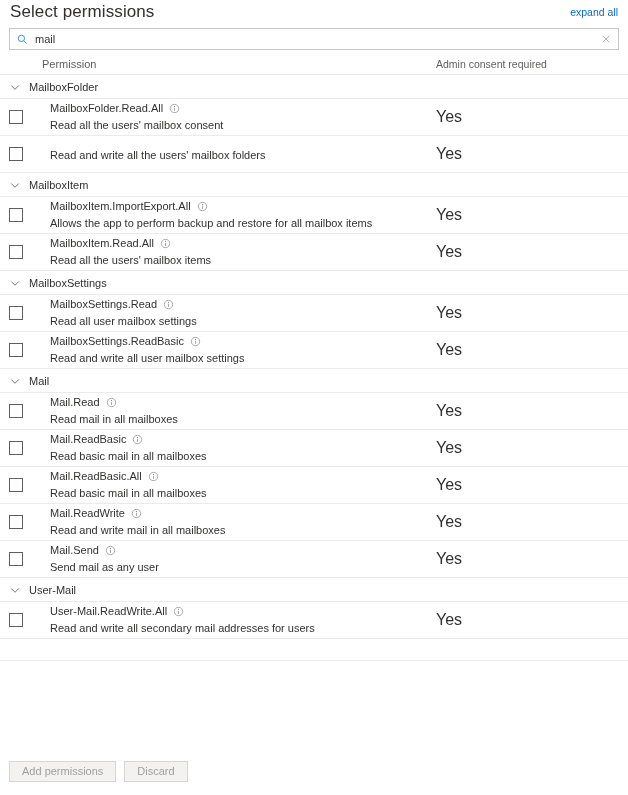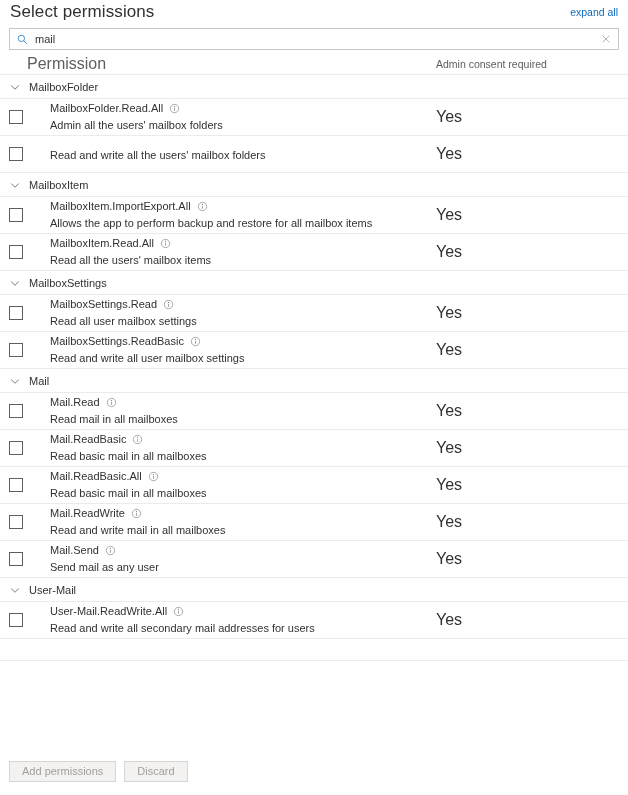--- a/index.html
+++ b/index.html
@@ -82,23 +82,23 @@
     width: 628px;
   }
   .col-head {
     display: flex;
     align-items: center;
     height: 25px;
     padding-top: 4px;
     border-bottom: 1px solid #ebebeb;
   }
   .col-head .c-perm {
-    padding-left: 27px;
+    padding-left: 42px;
     color: #605e5c;
-    font-size: 16px;
+    font-size: 11px;
   }
   .col-head .c-consent {
     position: absolute;
     left: 436px;
     color: #605e5c;
     font-size: 10.5px;
   }
   .col-head-inner {
     position: relative;
     width: 100%;
@@ -255,21 +255,21 @@
         <div class="checkbox"></div>
         <div class="perm-texts">
           <div class="perm-name-line">
             <span class="perm-name">MailboxFolder.Read.All</span>
             <svg viewBox="0 0 16 16" class="info-icon">
               <circle cx="8" cy="8" r="6.1" fill="none" stroke="#8a8886" stroke-width="1"></circle>
               <circle cx="8" cy="5" r="0.85" fill="#8a8886"></circle>
               <line x1="8" y1="7" x2="8" y2="11.4" stroke="#8a8886" stroke-width="1.1"></line>
             </svg>
           </div>
-          <div class="perm-desc">Admin all the users' mailbox folders</div>
+          <div class="perm-desc">Read all the users' mailbox consent</div>
         </div>
         <span class="consent-val">Yes</span>
       </div>
       <div class="perm-row">
         <div class="checkbox"></div>
         <div class="perm-texts">
           <div class="perm-desc">Read and write all the users' mailbox folders</div>
         </div>
         <span class="consent-val">Yes</span>
       </div>

